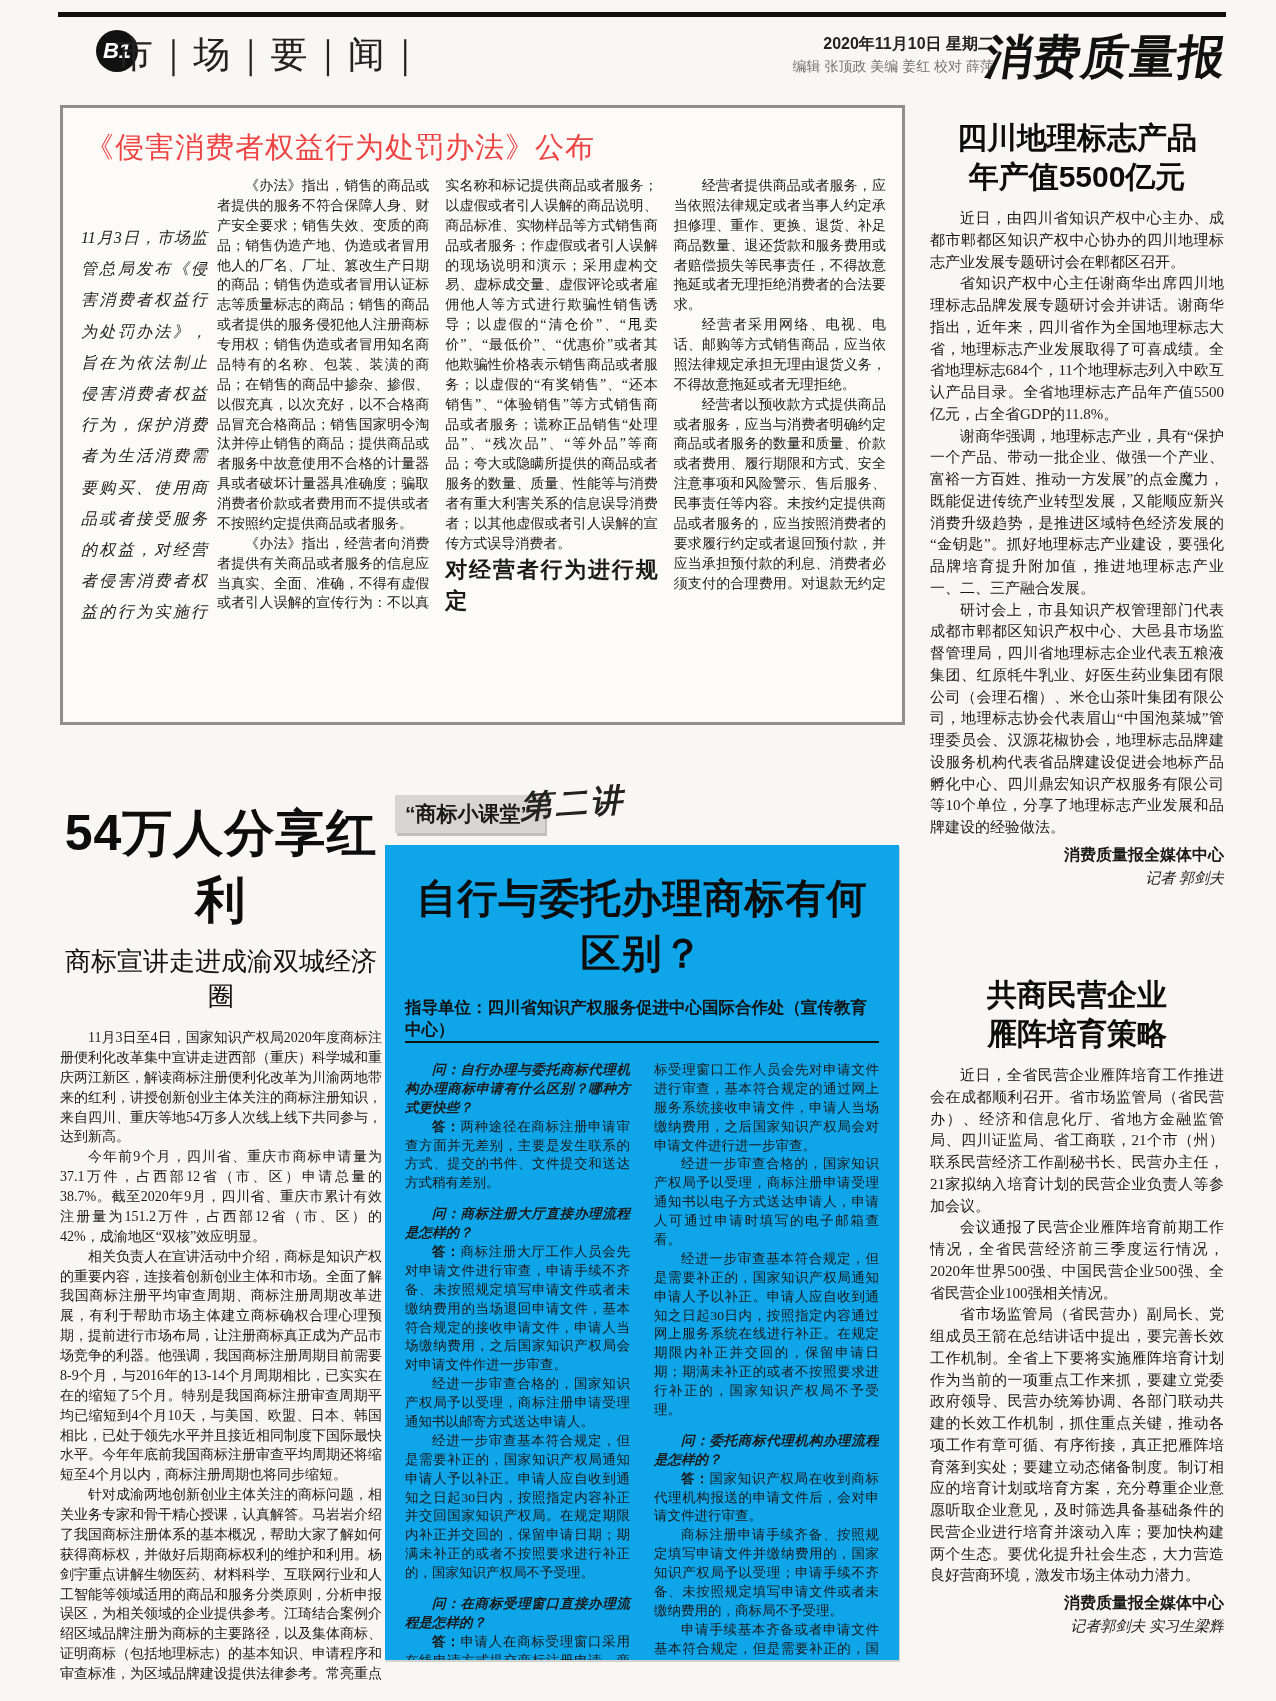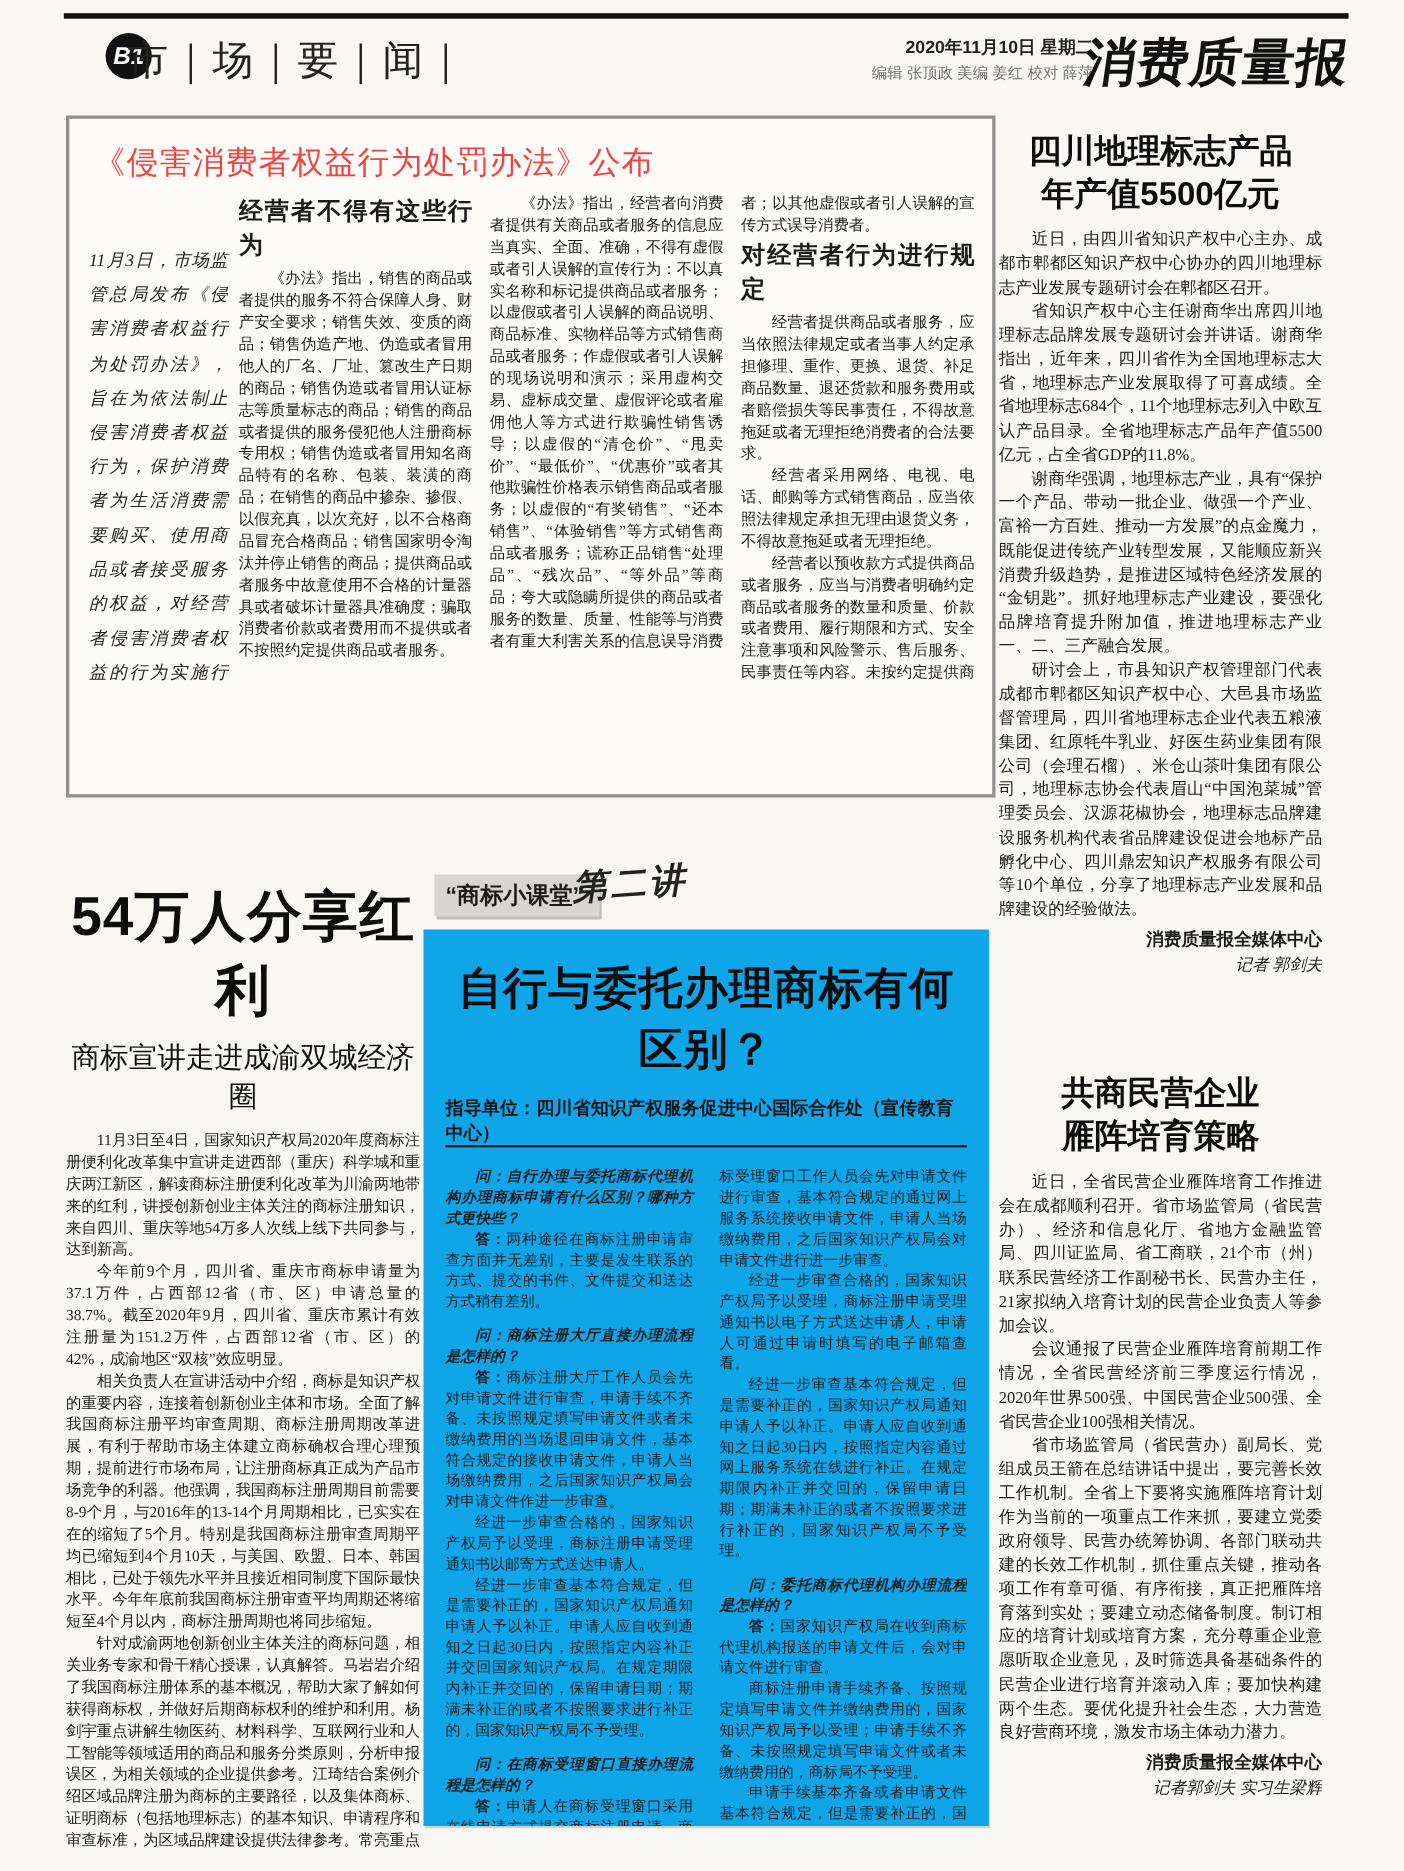--- a/index.html
+++ b/index.html
@@ -42,21 +42,21 @@
     font-size:16px;line-height:1.95;text-align:justify;font-style:italic;color:#222;
   }
   .main-cols{
     flex:1;column-count:3;column-gap:16px;font-size:14px;line-height:1.42;text-align:justify;
     overflow:hidden;
   }
   .subhead{font-size:22px;font-weight:bold;font-family:"Liberation Sans",sans-serif;margin:0 0 6px;column-span:none;}
   .subhead.second{}
   .main-cols p.body-p{margin:0;text-indent:2em;}
   
-  .side-article{position:absolute;left:908px;width:294px;overflow:hidden;}
+  .side-article{position:absolute;left:930px;width:294px;overflow:hidden;}
   .side-a{top:118px;height:845px;}
   .side-b{top:975px;height:700px;}
   .side-title{
     font-size:30px;font-weight:900;text-align:center;line-height:1.3;white-space:pre-line;
     font-family:"Liberation Sans",sans-serif;color:#0d0d0d;margin:0 0 12px;
   }
   .side-body{font-size:15px;line-height:1.45;text-align:justify;}
   .side-body p{margin:0;text-indent:2em;}
   .side-byline{margin-top:4px;text-align:right;line-height:1.5;}
   .side-byline .org{font-weight:bold;font-family:"Liberation Sans",sans-serif;font-size:16px;display:block;}
@@ -111,21 +111,20 @@
     <div class="staff-line">编辑 张顶政 美编 姜红 校对 薛萍</div>
   </div>
   <div class="paper-logo">消费质量报</div>
 </div>
 
 <div class="main-article">
   <div class="kicker">《侵害消费者权益行为处罚办法》公布</div>
   <div class="main-body">
     <div class="main-intro kai">11月3日，市场监管总局发布《侵害消费者权益行为处罚办法》，旨在为依法制止侵害消费者权益行为，保护消费者为生活消费需要购买、使用商品或者接受服务的权益，对经营者侵害消费者权益的行为实施行政处罚。</div>
     <div class="main-cols">
-      <h2 class="subhead">经营者不得有这些行为</h2>
       <p class="body-p">《办法》指出，销售的商品或者提供的服务不符合保障人身、财产安全要求；销售失效、变质的商品；销售伪造产地、伪造或者冒用他人的厂名、厂址、篡改生产日期的商品；销售伪造或者冒用认证标志等质量标志的商品；销售的商品或者提供的服务侵犯他人注册商标专用权；销售伪造或者冒用知名商品特有的名称、包装、装潢的商品；在销售的商品中掺杂、掺假、以假充真，以次充好，以不合格商品冒充合格商品；销售国家明令淘汰并停止销售的商品；提供商品或者服务中故意使用不合格的计量器具或者破坏计量器具准确度；骗取消费者价款或者费用而不提供或者不按照约定提供商品或者服务。</p>
       <p class="body-p">《办法》指出，经营者向消费者提供有关商品或者服务的信息应当真实、全面、准确，不得有虚假或者引人误解的宣传行为：不以真实名称和标记提供商品或者服务；以虚假或者引人误解的商品说明、商品标准、实物样品等方式销售商品或者服务；作虚假或者引人误解的现场说明和演示；采用虚构交易、虚标成交量、虚假评论或者雇佣他人等方式进行欺骗性销售诱导；以虚假的“清仓价”、“甩卖价”、“最低价”、“优惠价”或者其他欺骗性价格表示销售商品或者服务；以虚假的“有奖销售”、“还本销售”、“体验销售”等方式销售商品或者服务；谎称正品销售“处理品”、“残次品”、“等外品”等商品；夸大或隐瞒所提供的商品或者服务的数量、质量、性能等与消费者有重大利害关系的信息误导消费者；以其他虚假或者引人误解的宣传方式误导消费者。</p>
       <h2 class="subhead second">对经营者行为进行规定</h2>
       <p class="body-p">经营者提供商品或者服务，应当依照法律规定或者当事人约定承担修理、重作、更换、退货、补足商品数量、退还货款和服务费用或者赔偿损失等民事责任，不得故意拖延或者无理拒绝消费者的合法要求。</p>
       <p class="body-p">经营者采用网络、电视、电话、邮购等方式销售商品，应当依照法律规定承担无理由退货义务，不得故意拖延或者无理拒绝。</p>
       <p class="body-p">经营者以预收款方式提供商品或者服务，应当与消费者明确约定商品或者服务的数量和质量、价款或者费用、履行期限和方式、安全注意事项和风险警示、售后服务、民事责任等内容。未按约定提供商品或者服务的，应当按照消费者的要求履行约定或者退回预付款，并应当承担预付款的利息、消费者必须支付的合理费用。对退款无约定的，按照有利于消费者的计算方式折算退款金额。</p>
 
     </div>
   </div>
 </div>

